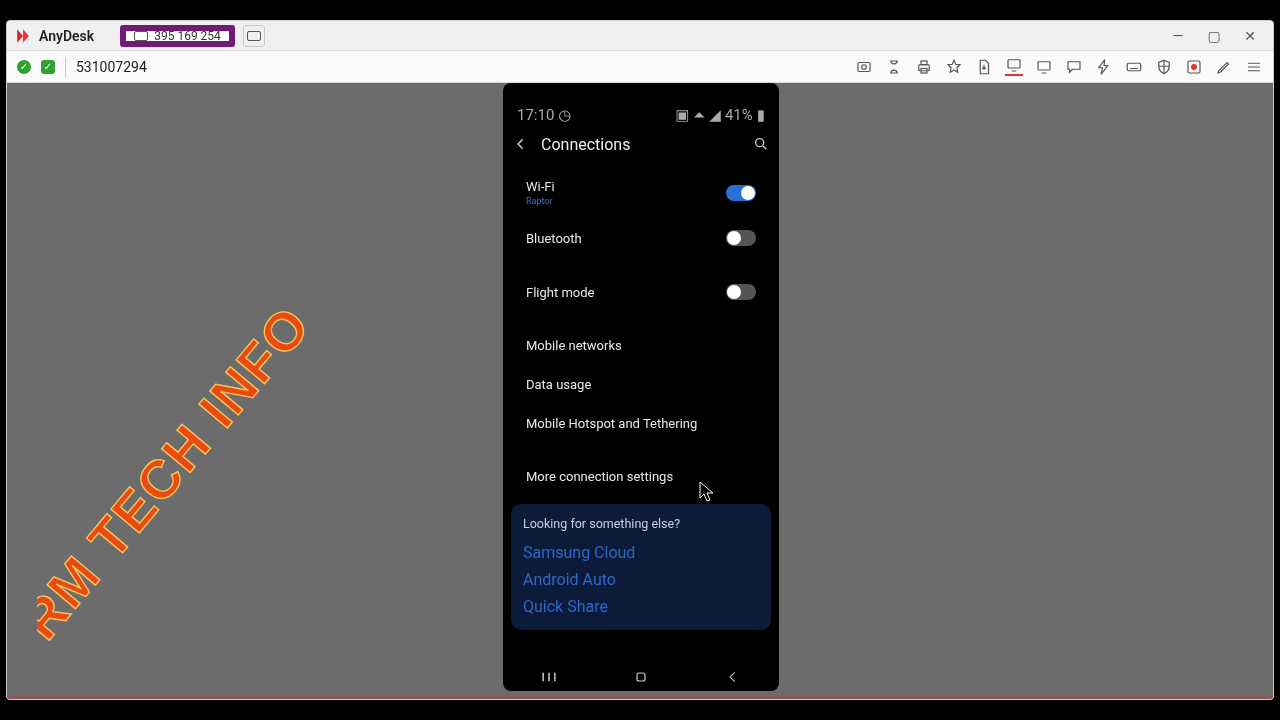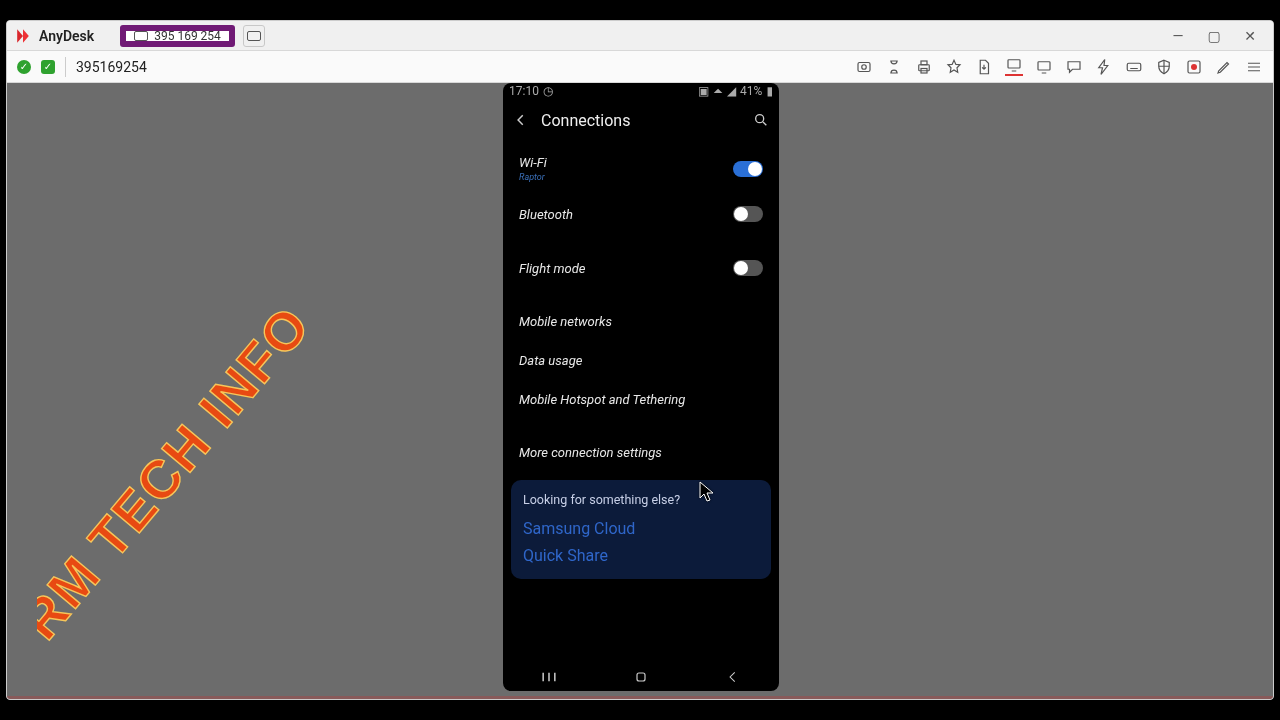--- a/index.html
+++ b/index.html
@@ -26,29 +26,29 @@
 .tool-icons { margin-left: auto; display: flex; gap: 12px; align-items: center; }
 .tico { width: 18px; height: 18px; color: #555; display: inline-flex; align-items: center; justify-content: center; }
 .tico svg { width: 18px; height: 18px; stroke: #555; fill: none; stroke-width: 1.6; }
 .tico.rec svg circle.inner { fill: #d33; stroke: none; }
 
 
 .viewport { position: absolute; left: 0; top: 62px; right: 0; bottom: 0; background: #6c6c6c; }
 
 
 .phone { position: absolute; left: 496px; top: 0; width: 276px; height: 608px; background: #000; border-radius: 8px; overflow: hidden; color: #e8e8e8; }
-.pstatus { height: 16px; font-size: 12px; color: #aaa; display: flex; align-items: center; padding: 0 6px; }
+.pstatus { height: 16px; font-size: 15px; color: #aaa; display: flex; align-items: center; padding: 0 14px; margin-top: 24px; }
 .pstatus .left { display: flex; gap: 4px; align-items: center; }
 .pstatus .right { margin-left: auto; display: flex; gap: 4px; align-items: center; }
 .pheader { height: 42px; display: flex; align-items: center; padding: 0 8px; gap: 10px; }
 .pback { width: 20px; height: 20px; display: flex; align-items: center; justify-content: center; color: #ccc; }
 .ptitle { font-size: 16px; color: #eee; }
 .psearch { margin-left: auto; width: 20px; height: 20px; display: flex; align-items: center; justify-content: center; color: #ccc; }
 
-.plist { padding: 2px 0; font-style: italic; }
+.plist { padding: 2px 7px; }
 .prow { padding: 12px 16px; display: flex; align-items: center; }
 .prow .lbls { display: flex; flex-direction: column; }
 .prow .lbl { font-size: 13px; color: #e8e8e8; }
 .prow .sub { font-size: 9px; color: #3a6fb8; margin-top: 2px; }
 .toggle { margin-left: auto; width: 30px; height: 16px; border-radius: 10px; position: relative; }
 .toggle.on { background: #2a6fd6; }
 .toggle.off { background: #555; }
 .toggle .knob { position: absolute; top: 1px; width: 14px; height: 14px; border-radius: 50%; background: #fff; }
 .toggle.on .knob { right: 1px; }
 .toggle.off .knob { left: 1px; }
@@ -95,21 +95,21 @@
       <span>—</span>
       <span>▢</span>
       <span>✕</span>
     </div>
   </div>
 
   <div class="toolbar">
     <span class="status-ok">✓</span>
     <span class="status-sq">✓</span>
     <span class="sep"></span>
-    <span class="sess-id">395169254</span>
+    <span class="sess-id">531007294</span>
 
     <div class="tool-icons">
       <span class="tico">
           <svg viewBox="0 0 24 24">
             <rect x="4" y="6" width="16" height="12" rx="2"></rect>
             <circle cx="12" cy="12" r="3"></circle>
           </svg>
         </span>
       <span class="tico">
           <svg viewBox="0 0 24 24">
@@ -269,20 +269,21 @@
         </div>
         <div class="gap"></div>
         <div class="prow">
           <span class="lbl">More connection settings</span>
         </div>
       </div>
 
       <div class="card">
         <div class="q">Looking for something else?</div>
         <div class="link">Samsung Cloud</div>
+        <div class="link">Android Auto</div>
         <div class="link">Quick Share</div>
       </div>
 
       <div class="pnav">
         <span class="nbtn">
             <svg width="20" height="14" viewBox="0 0 24 14">
               <path d="M5 2v10M12 2v10M19 2v10"></path>
             </svg>
           </span>
         <span class="nbtn">

